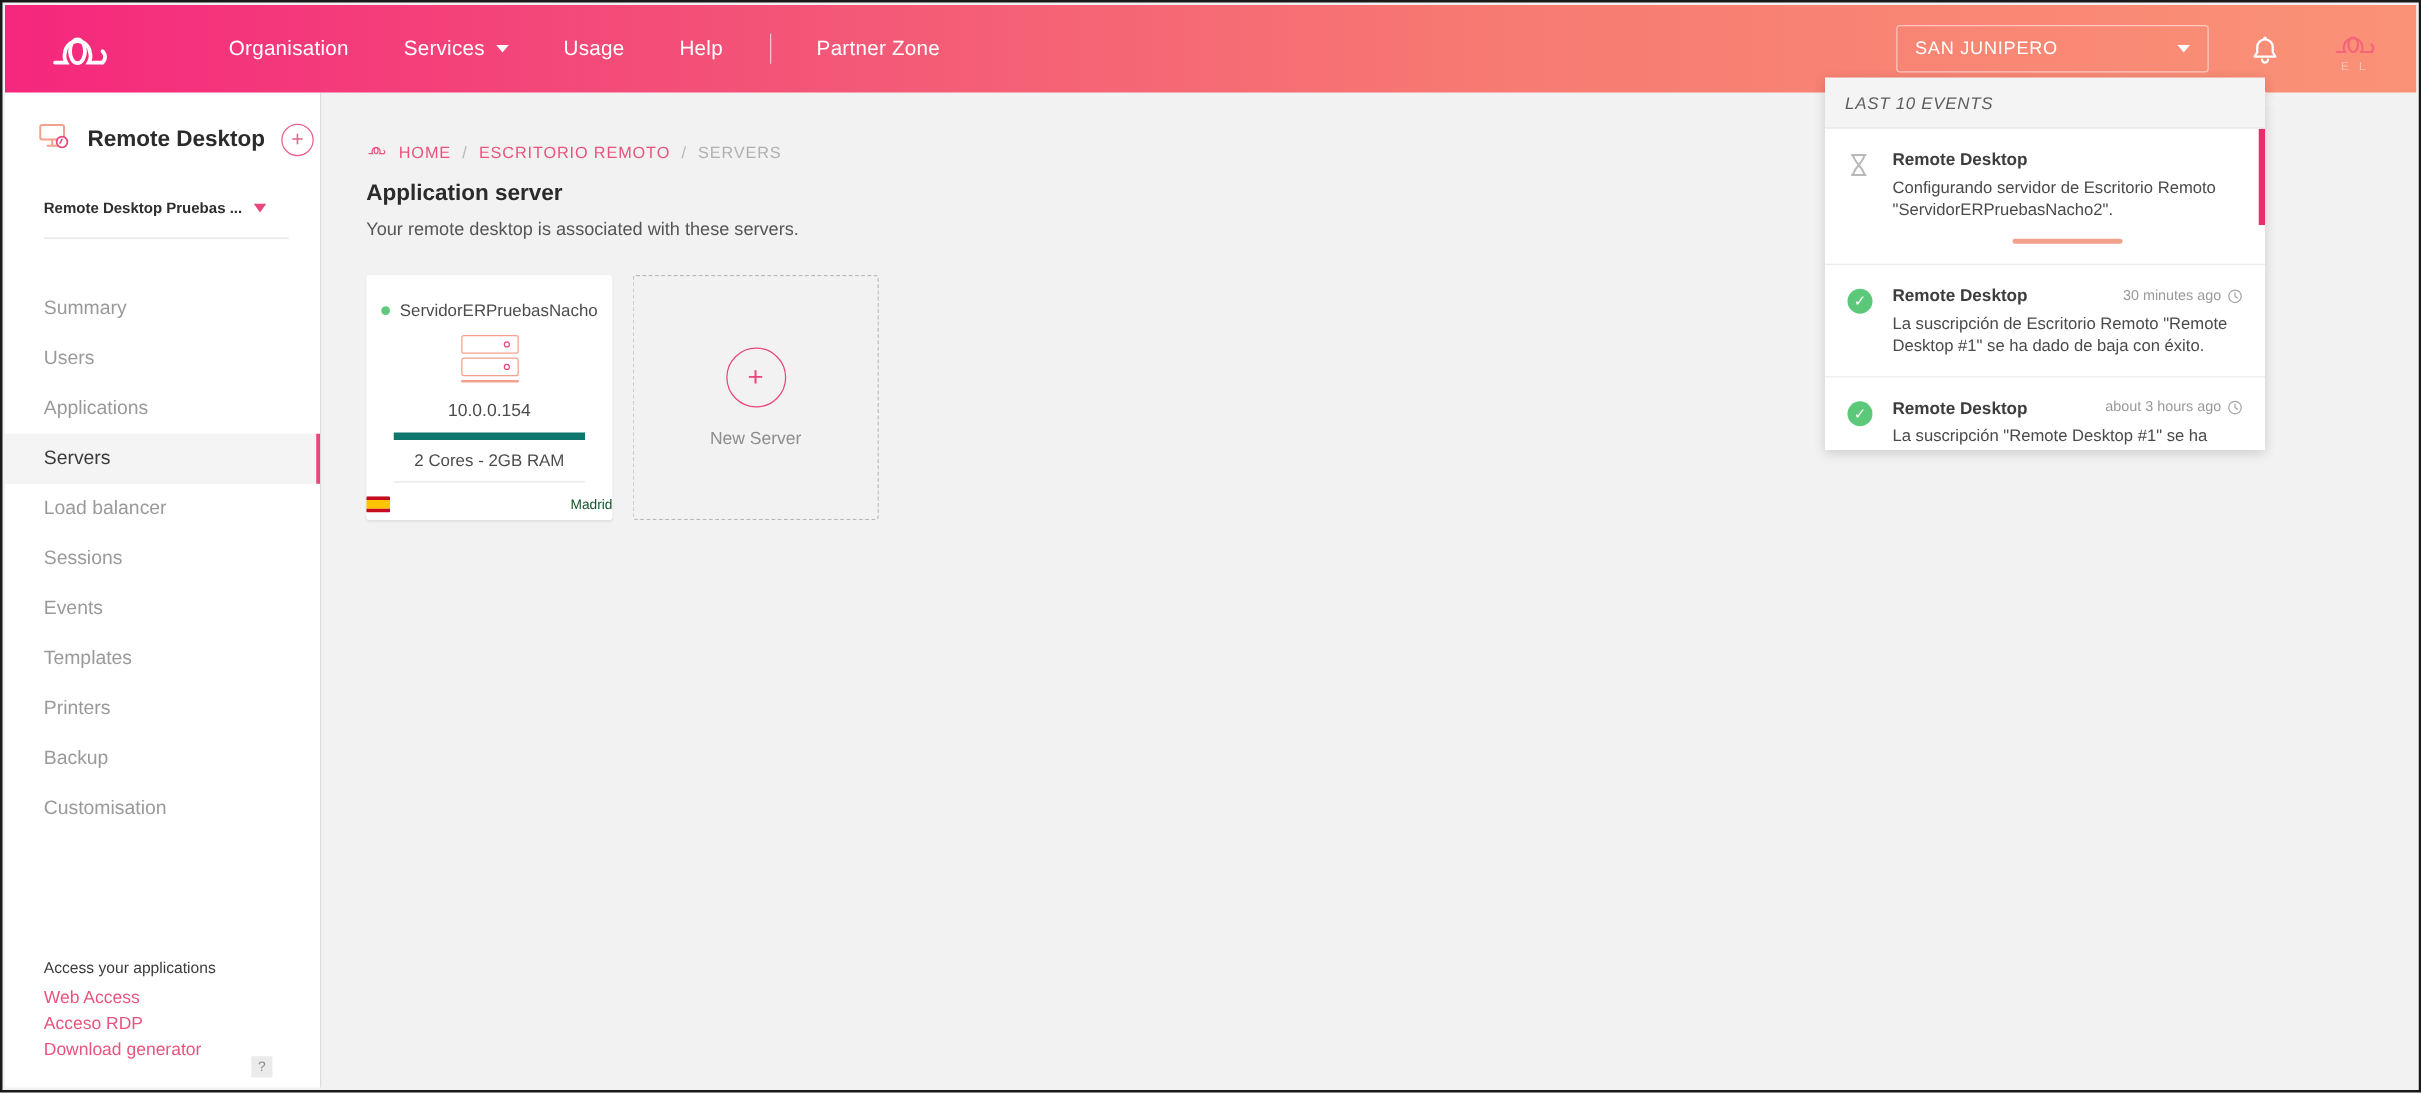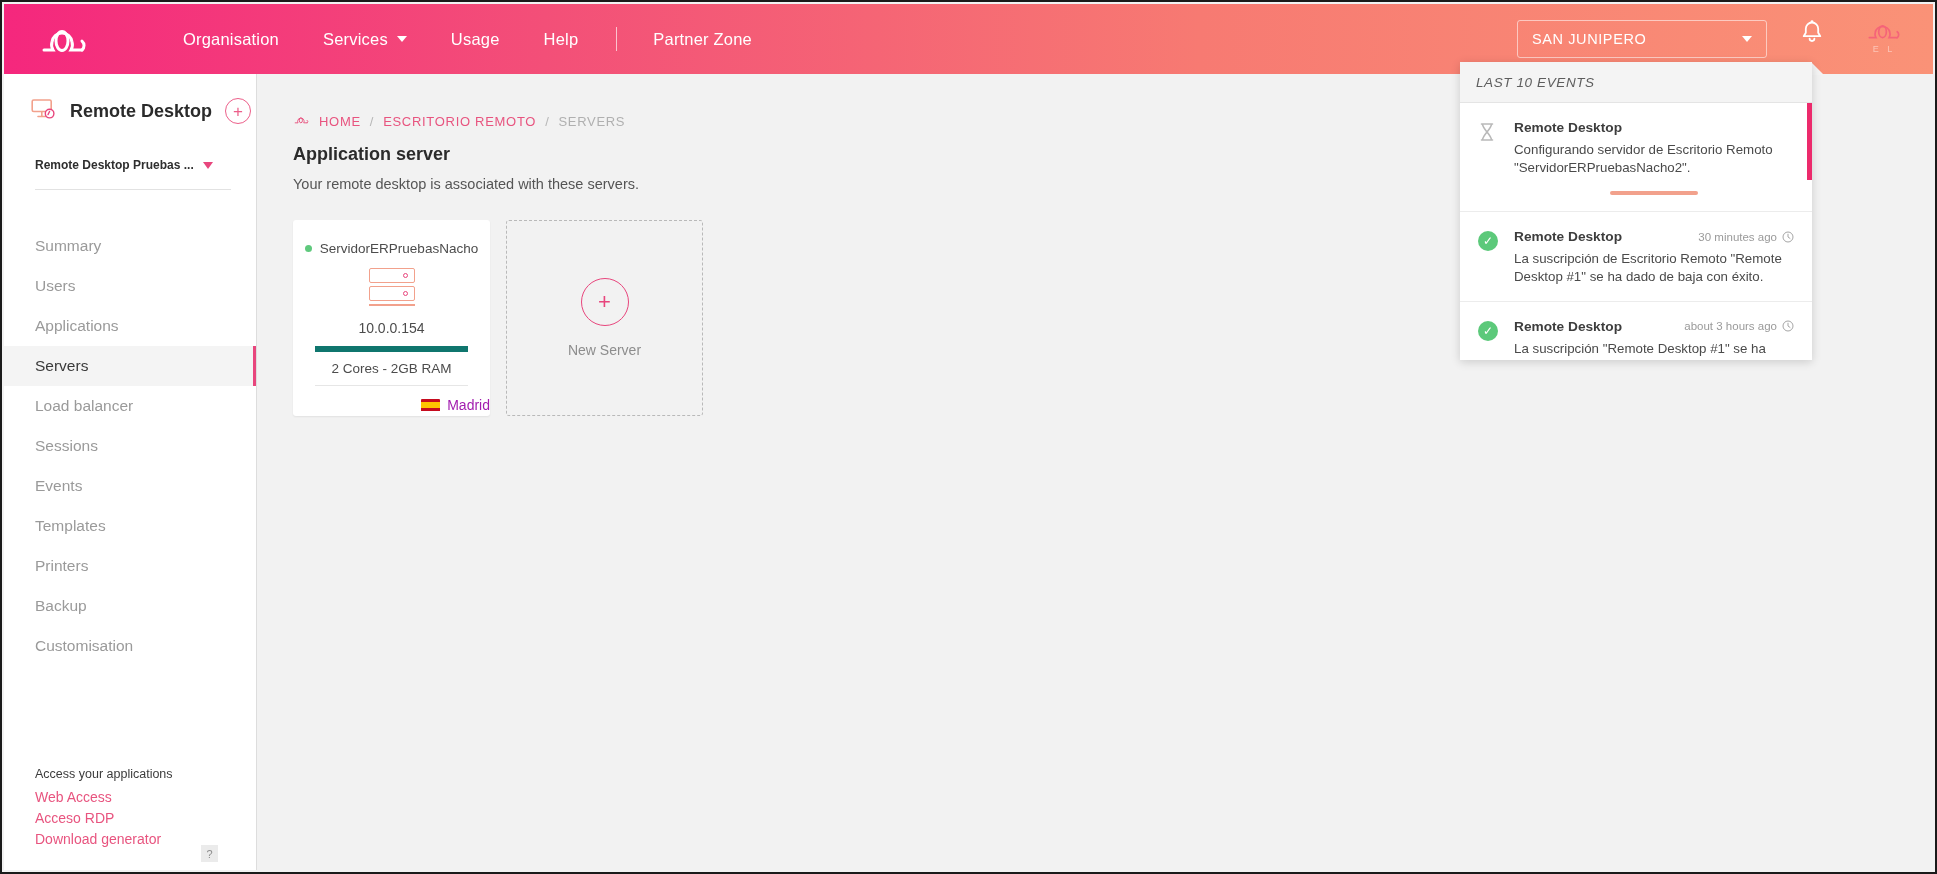--- a/index.html
+++ b/index.html
@@ -31,21 +31,21 @@
     margin-right: 44px; cursor: pointer; white-space: nowrap;
     display: flex; align-items: center; gap: 9px;
   }
   .caret-down {
     width: 0; height: 0;
     border-left: 5px solid transparent; border-right: 5px solid transparent;
     border-top: 6px solid #ffffff;
   }
   .nav-sep { width: 1px; height: 24px; background: rgba(255,255,255,.65); margin: 0 36px 0 -6px; }
 
-  .topbar-right { margin-left: auto; display: flex; align-items: flex-start; padding-right: 28px; }
+  .topbar-right { margin-left: auto; display: flex; align-items: flex-end; padding-right: 28px; }
   .org-select {
     width: 250px; height: 38px;
     border: 1px solid rgba(255,255,255,.55); border-radius: 3px;
     display: flex; align-items: center; justify-content: space-between;
     padding: 0 14px; cursor: pointer;
   }
   .org-select span { color: #ffffff; font-size: 14.5px; letter-spacing: .6px; }
   .bell-wrap { position: relative; margin-left: 34px; cursor: pointer; }
   .bell-arrow {
     position: absolute; left: 50%; transform: translateX(-50%);
@@ -147,22 +147,22 @@
   }
   .rack-led { width: 5px; height: 5px; border-radius: 50%; border: 1.4px solid #e8467d; }
   .rack-base { height: 2px; background: #f2a18c; width: 46px; margin-top: 2px; }
   .card-ip { text-align: center; font-size: 14px; color: #4c4c4c; margin-top: 14px; }
   .card-spec {
     text-align: center; font-size: 13.5px; color: #4c4c4c;
     margin: 10px 22px 0; padding: 9px 0;
     border-top: 6px solid #0f766e; border-bottom: 1px solid #e6e6e6;
   }
   .card-loc {
-    display: flex; align-items: center; justify-content: flex-end; gap: 7px;
-    font-size: 14px; color: #a21caf; margin-top: 11px;
+    display: flex; align-items: center; justify-content: space-between; gap: 7px;
+    font-size: 11px; color: #14532d; margin-top: 11px;
   }
   .flag-es {
     width: 19px; height: 13px; border-radius: 1px; overflow: hidden;
     display: flex; flex-direction: column; flex: 0 0 auto;
   }
   .flag-es i { display:block; width:100%; }
   .flag-es .r { height: 26%; background: #c60b1e; }
   .flag-es .y { height: 48%; background: #ffc400; }
 
   .card-new {

